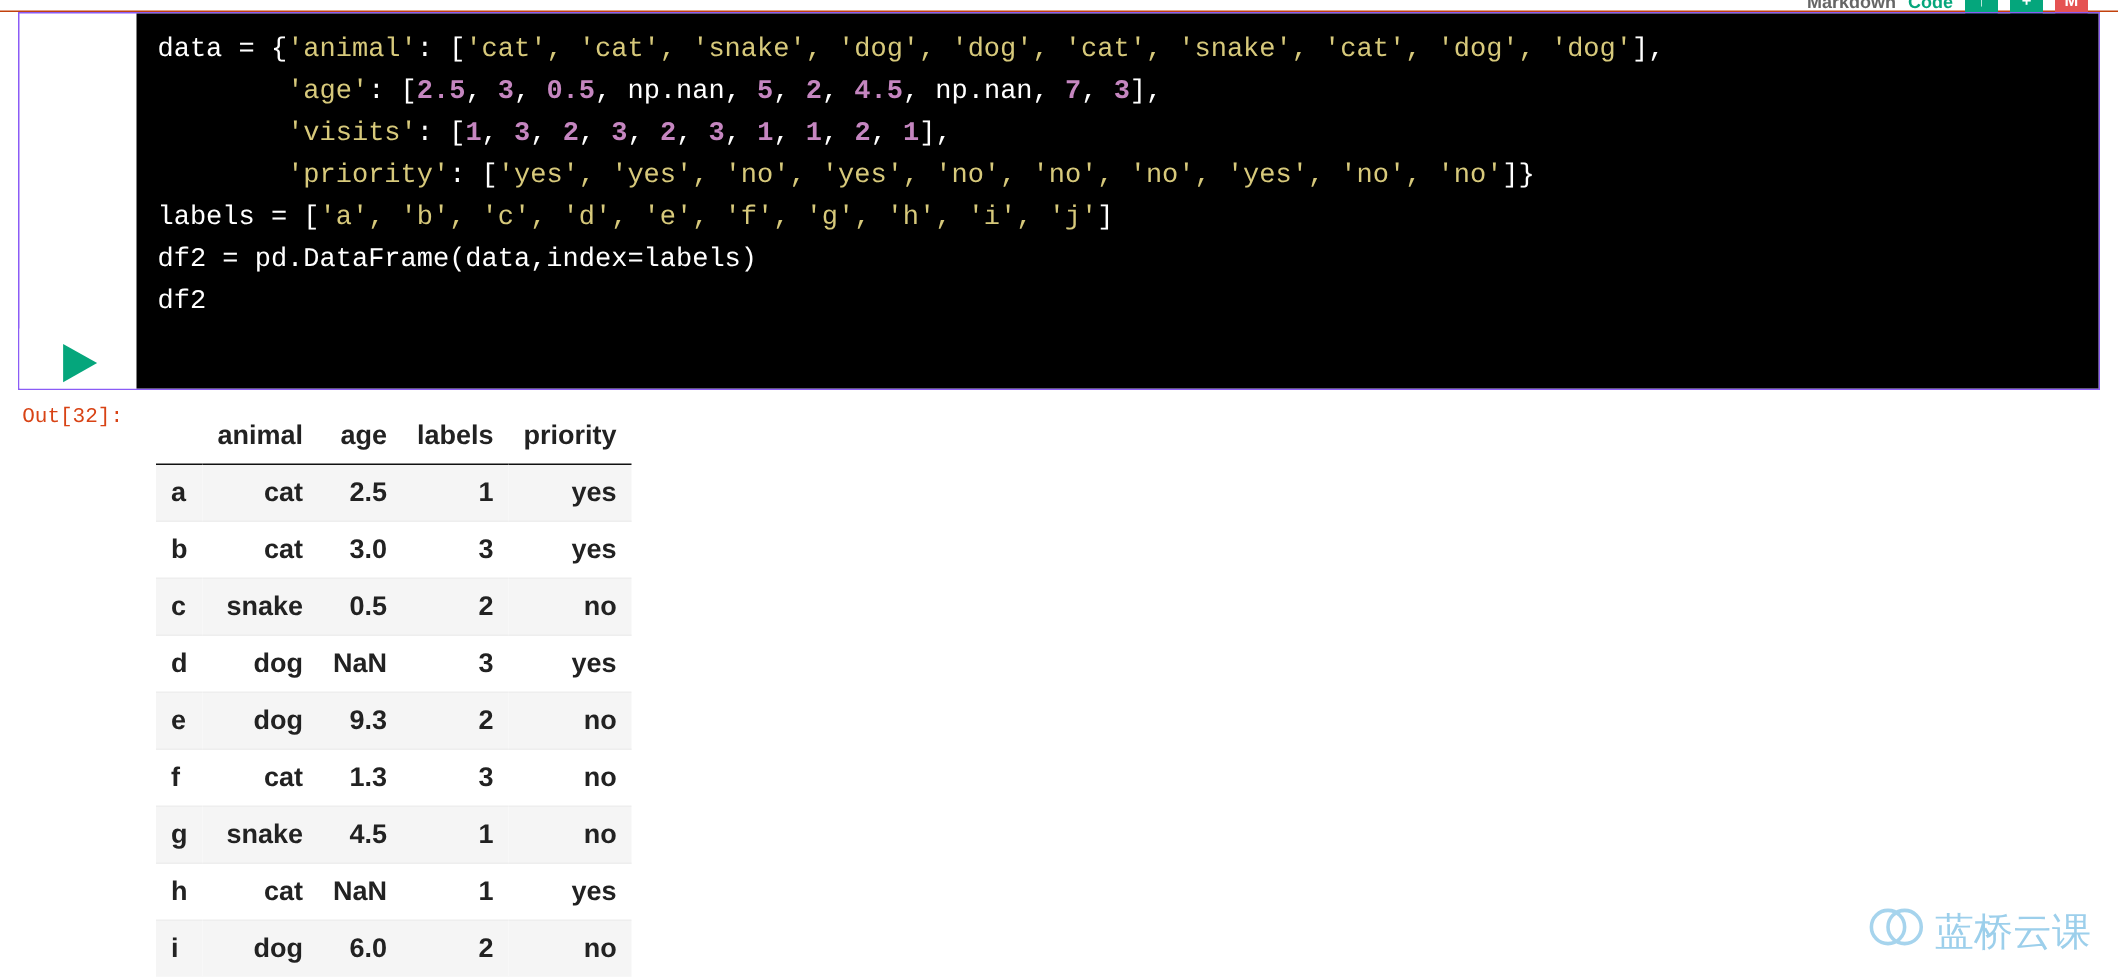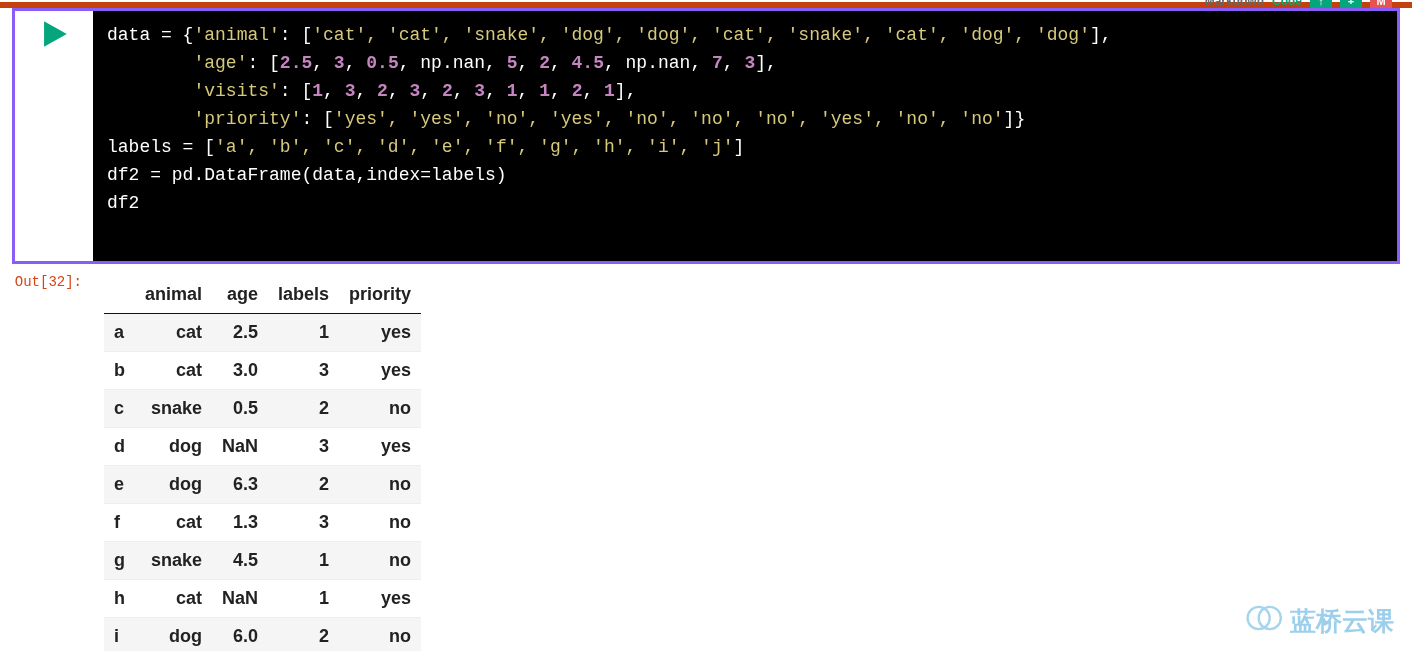--- a/index.html
+++ b/index.html
@@ -7,21 +7,21 @@
     font-family: -apple-system, BlinkMacSystemFont, "Segoe UI", Helvetica, Arial, sans-serif;
     background: #fff;
     width: 1412px;
     height: 651px;
     overflow: hidden;
     position: relative;
   }
   .toolbar {
     height: 8px;
     position: relative;
-    border-bottom: 6px solid #c2410c;
+    border-bottom: 1px solid #c2410c;
   }
   .toolbar-right {
     position: absolute;
     right: 20px;
     top: -10px;
     display: flex;
     align-items: center;
     gap: 8px;
     font-size: 12px;
   }
@@ -38,22 +38,23 @@
     font-size: 11px;
     font-weight: 700;
   }
   .tb-btn.red { background: #e55353; }
   .notebook {
     padding: 0 8px;
   }
   .cell {
     position: relative;
     display: flex;
-    border: 3px solid #8b5cf6;
+    border: 1px solid #8b5cf6;
     margin: 0 4px;
+    align-items: flex-end;
   }
   .gutter {
     width: 78px;
     flex: 0 0 78px;
     display: flex;
     align-items: flex-start;
     justify-content: center;
     padding-top: 6px;
     background: #fff;
   }
@@ -120,21 +121,21 @@
   }
   .watermark {
     position: absolute;
     right: 18px;
     bottom: 12px;
     display: flex;
     align-items: center;
     gap: 6px;
     color: #3ca0d8;
     font-size: 26px;
-    font-weight: 700;
+    font-weight: 400;
     opacity: 0.5;
     font-family: "Microsoft YaHei", sans-serif;
   }
   .watermark svg { opacity: 0.9; }
 </style>
 </head>
 <body>
 
 <div class="toolbar">
   <div class="toolbar-right">
@@ -203,21 +204,21 @@
             <tr>
               <th>d</th>
               <td>dog</td>
               <td>NaN</td>
               <td>3</td>
               <td>yes</td>
             </tr>
             <tr>
               <th>e</th>
               <td>dog</td>
-              <td>6.3</td>
+              <td>9.3</td>
               <td>2</td>
               <td>no</td>
             </tr>
             <tr>
               <th>f</th>
               <td>cat</td>
               <td>1.3</td>
               <td>3</td>
               <td>no</td>
             </tr>

